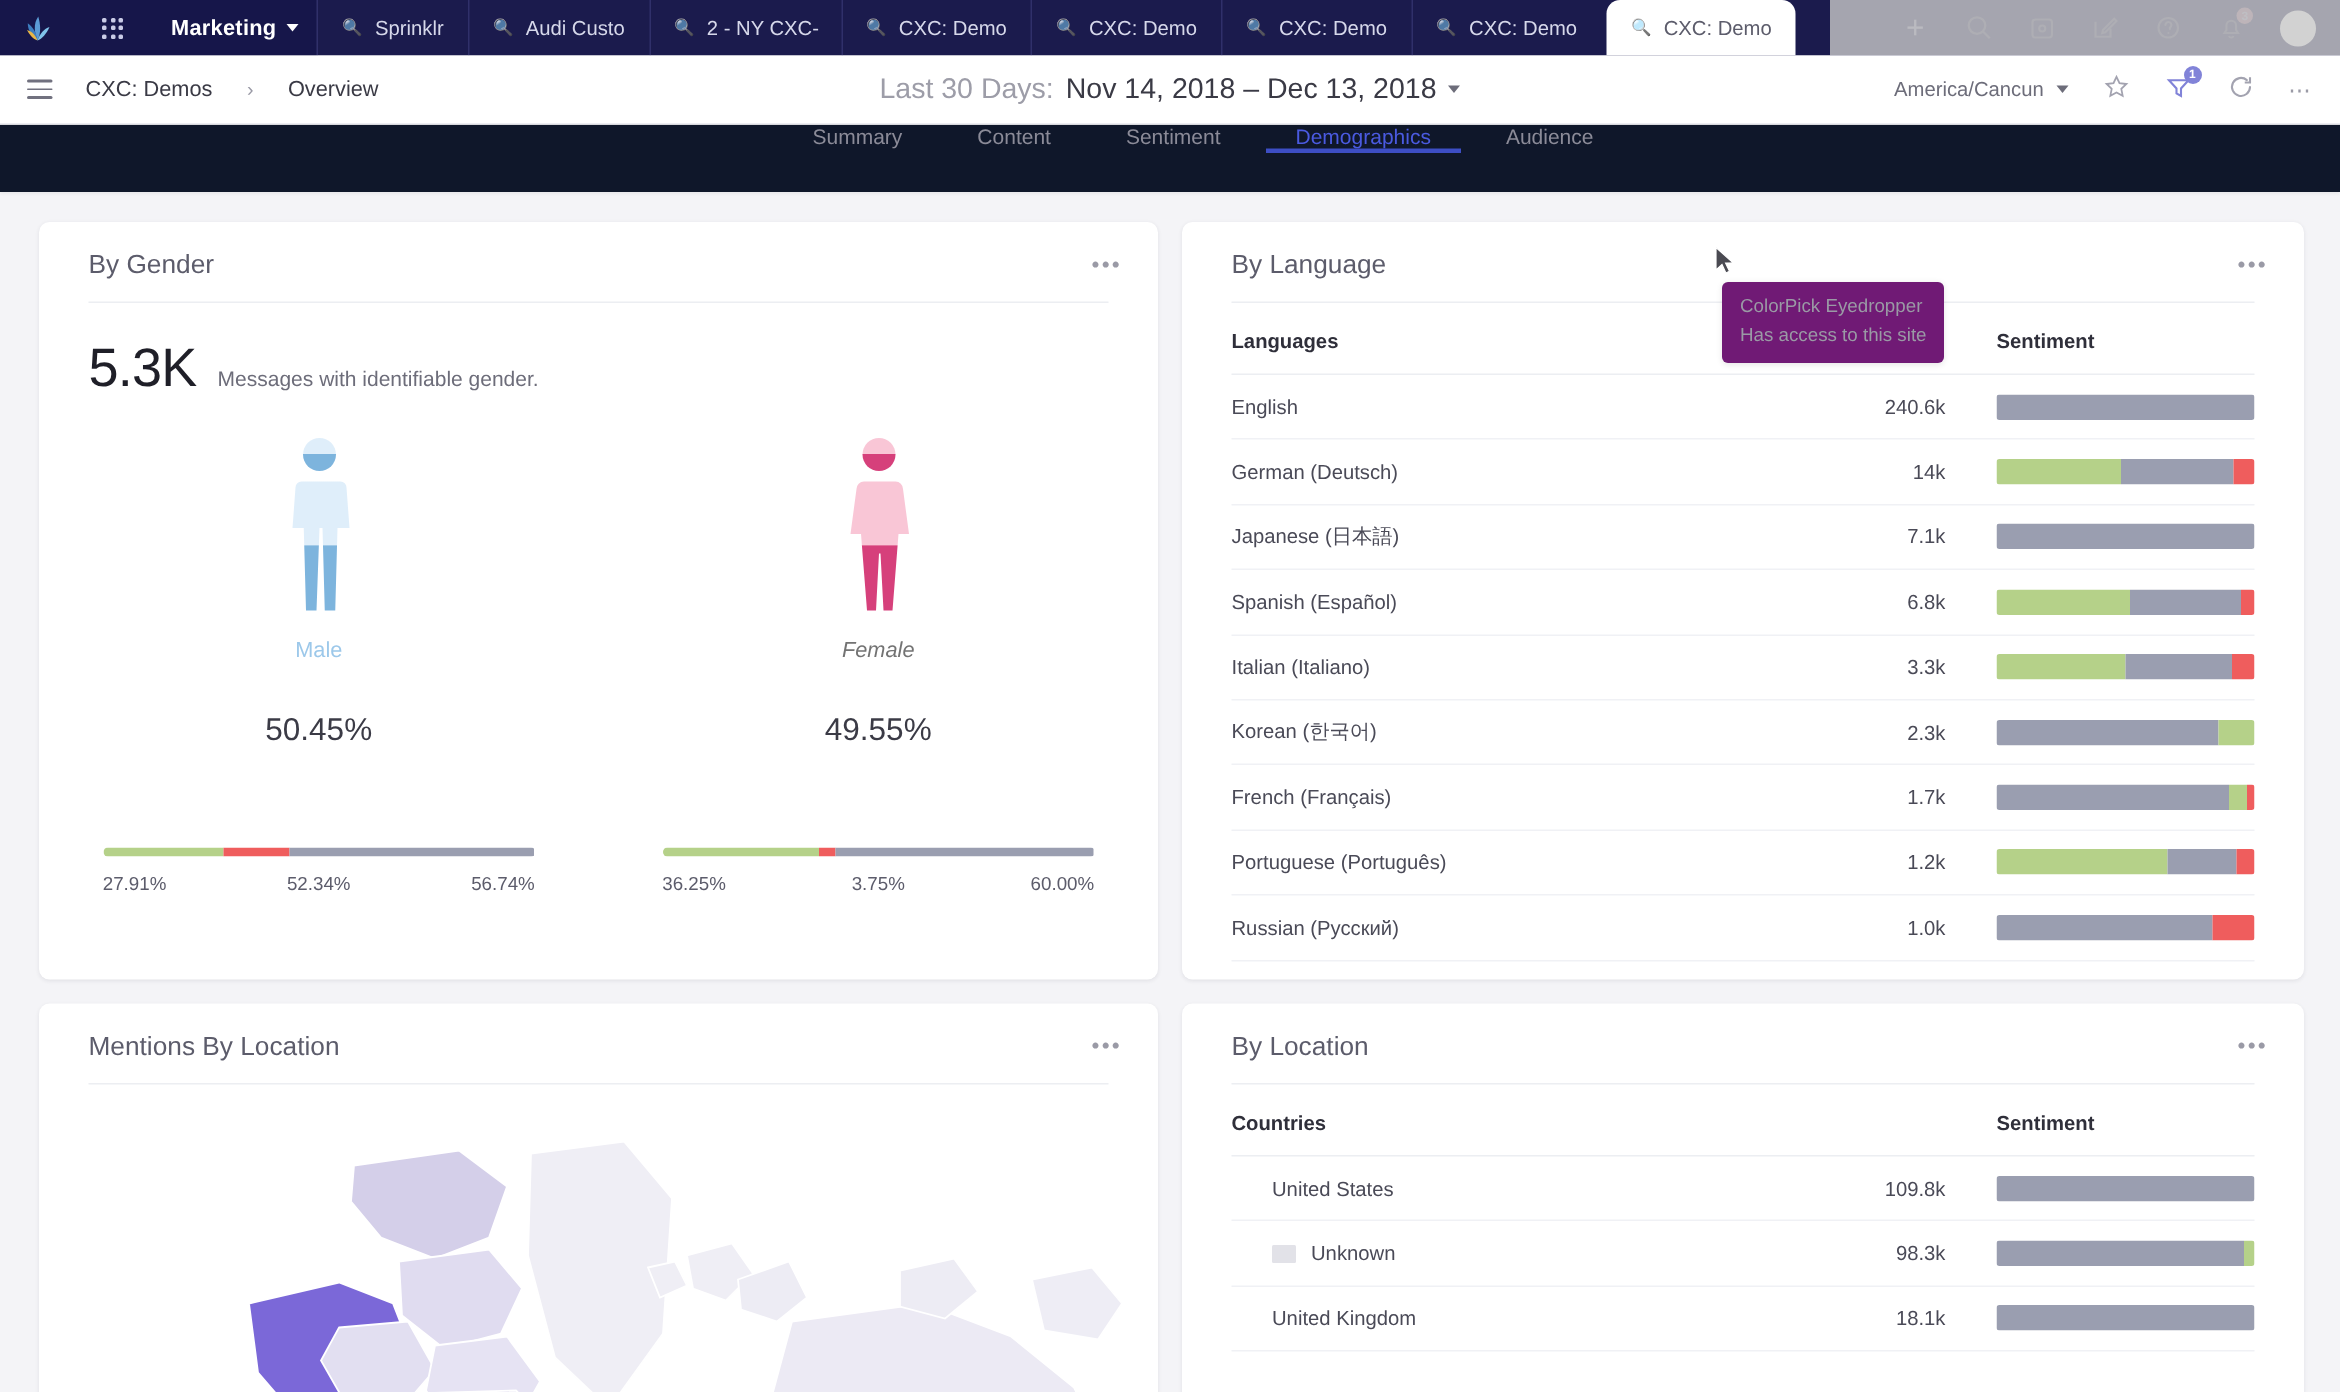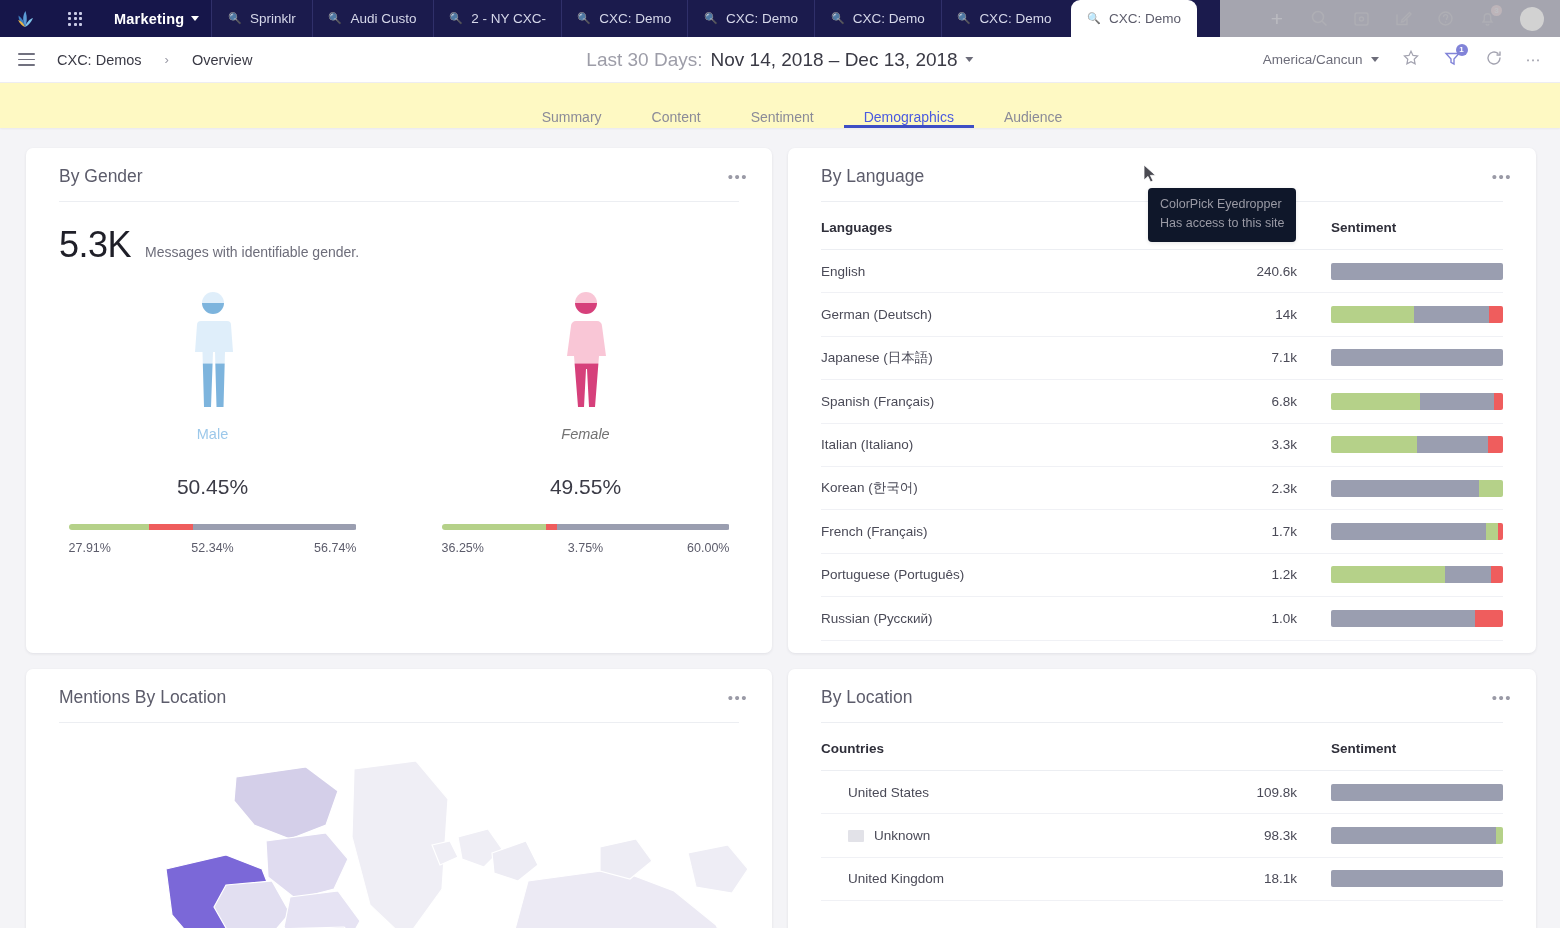--- a/index.html
+++ b/index.html
@@ -95,22 +95,22 @@
   .tz { display:flex; align-items:center; gap:8px; }
   .filter-badge {
     position:absolute; top:-5px; right:-6px; background:#8183d8; color:#fff;
     font-size:8px; border-radius:7px; min-width:12px; line-height:12px;
     text-align:center; font-weight:700;
   }
   .dots3 { letter-spacing: 1.5px; font-size: 15px; color:#9a9aa6; }
 
   
   .tabnav {
-    height: 45px; background: #fef9c3;
-    display: flex; justify-content: center; align-items: flex-end;
+    height: 45px; background: #0f172a;
+    display: flex; justify-content: center; align-items: flex-start;
     gap: 10px;
     box-shadow: 0 1px 2px rgba(0,0,0,.05);
     padding-left: 44px;
   }
   .ntab {
     display: flex; align-items: center; padding: 0 20px;
     font-size: 14px; color: #8b8b98;
     border-bottom: 3px solid transparent;
   }
   .ntab.active { color: #4a5ae0; border-bottom-color: #3d4ec4; font-weight: 400; }
@@ -142,21 +142,21 @@
   .bignum-row { display:flex; align-items: baseline; gap: 14px; padding: 22px 0 0 33px; }
   .bignum { font-size: 36px; color: #1f1f28; font-weight: 300; letter-spacing: -.5px; }
   .bignum-sub { font-size: 14px; color: #6d6d7a; }
   .gender-split { display: flex; padding: 22px 0 0 0; }
   .gcol { flex: 1; display: flex; flex-direction: column; align-items: center; }
   .person { height: 122px; display:flex; align-items:flex-end; }
   .glabel { font-size: 14.5px; margin-top: 16px; }
   .glabel.male { color: #9cc8ea; }
   .glabel.female { color: #737373; font-style: italic; }
   .gpct { font-size: 21px; color: #3b3b46; margin-top: 33px; font-weight: 400; }
-  .sentbar-wrap { width: 288px; margin-top: 25px; }
+  .sentbar-wrap { width: 288px; margin-top: 66px; }
   .sentbar { display: flex; height: 6px; border-radius: 3px; overflow: hidden; }
   .sentbar i { display:block; height:100%; }
   .sentlegend {
     display:flex; justify-content: space-between;
     font-size: 12.5px; color: #5c5c6b; margin-top: 11px;
   }
 
   
   .tbl-card-lang { height: 505px; }
   .tbl { padding: 0 33px; }
@@ -181,21 +181,21 @@
   .flag-ph { width: 16px; height: 12px; background: #e2e2e8; border-radius: 1px; flex: none; }
 
   
   .map-card { height: 380px; }
   .map-body { flex: 1; position: relative; overflow: hidden; }
   .map-svg { position: absolute; left: 50px; top: 6px; }
 
   
   .ext-tooltip {
     position: absolute; left: 1148px; top: 188px;
-    background: #0f172a; color: #9a9aa5;
+    background: #701a75; color: #9a9aa5;
     font-size: 12.5px; line-height: 1.5;
     padding: 7px 12px 9px 12px; border-radius: 4px;
     box-shadow: 0 1px 4px rgba(0,0,0,.10);
     z-index: 40;
   }
   .cursor-arrow { position: absolute; left: 1143px; top: 164px; z-index: 41; }
 </style>
 </head>
 <body>
 
@@ -473,21 +473,21 @@
             </span>
             <span class="c-val">7.1k</span>
             <span class="c-sent">
               <span class="rowbar">
                 <i style="width:100%;background:#9a9eb0"></i>
               </span>
             </span>
           </div>
           <div class="tbl-row">
             <span class="c-name">
-              <span>Spanish (Français)</span>
+              <span>Spanish (Español)</span>
             </span>
             <span class="c-val">6.8k</span>
             <span class="c-sent">
               <span class="rowbar">
                 <i style="width:52%;background:#b5d189"></i>
                 <i style="width:43%;background:#9a9eb0"></i>
                 <i style="width:5%;background:#ef5d5d"></i>
               </span>
             </span>
           </div>

